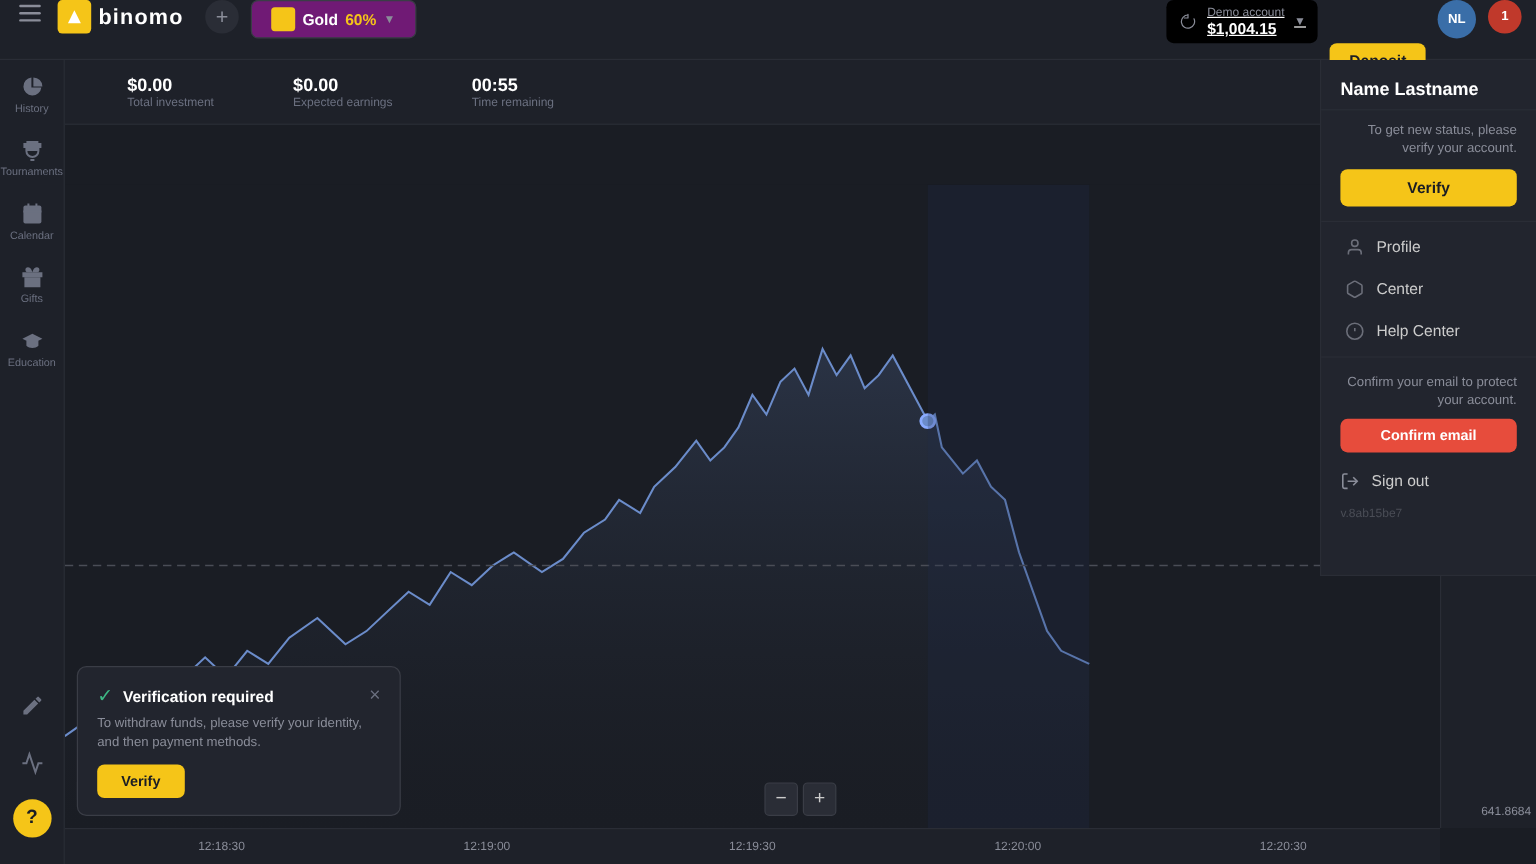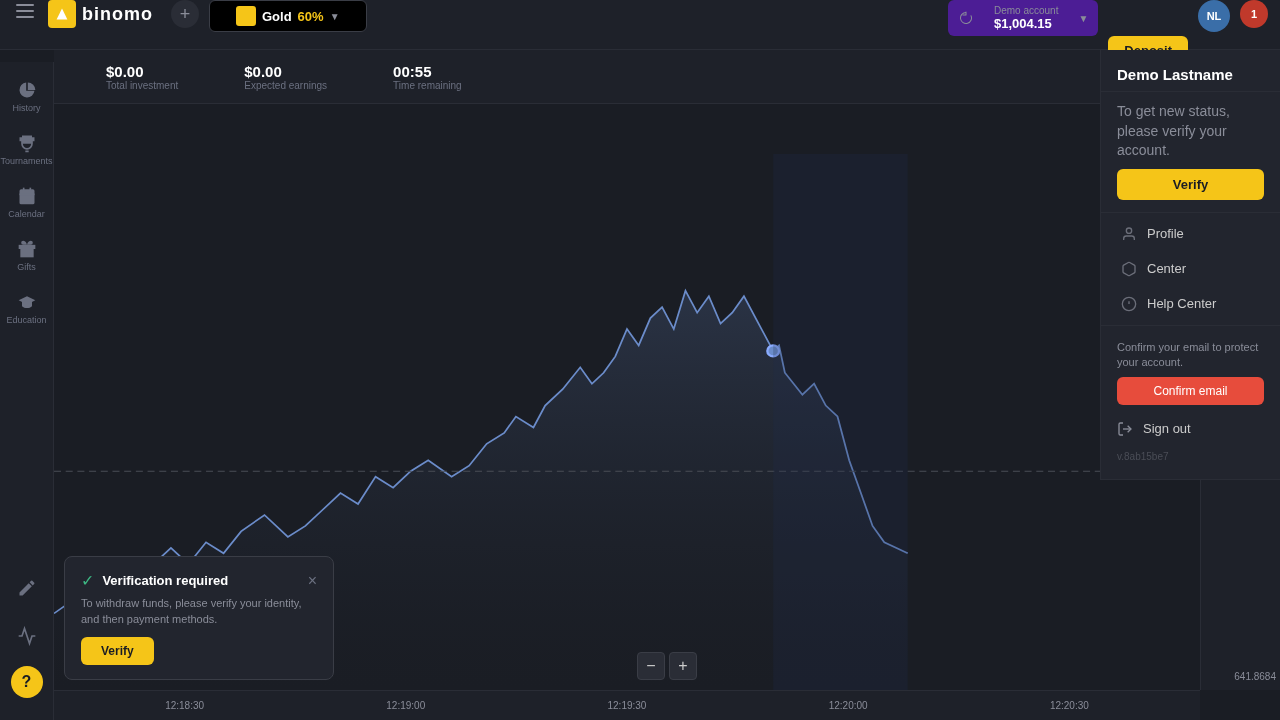--- a/index.html
+++ b/index.html
@@ -13,30 +13,30 @@
     }
     .hamburger { display: flex; flex-direction: column; gap: 4px; cursor: pointer; padding: 4px; }
     .hamburger span { width: 18px; height: 2px; background: #8a8d99; border-radius: 1px; }
     .logo { display: flex; align-items: center; gap: 6px; margin-right: 8px; }
     .logo-icon { width: 28px; height: 28px; background: #f5c518; border-radius: 4px; display: flex; align-items: center; justify-content: center; }
     .logo-icon svg { width: 18px; height: 18px; }
     .logo-text { font-size: 18px; font-weight: bold; color: #fff; letter-spacing: 1px; }
     .plus-btn { width: 28px; height: 28px; border-radius: 50%; background: #2a2d36; border: none; color: #8a8d99; font-size: 18px; cursor: pointer; display: flex; align-items: center; justify-content: center; }
     .asset-selector {
       display: flex; align-items: center; gap: 6px;
-      background: #000000; border-radius: 6px; padding: 5px 26px; cursor: pointer;
+      background: #701a75; border-radius: 6px; padding: 5px 16px; cursor: pointer;
       border: 1px solid #3a3d46;
     }
     .asset-icon { width: 20px; height: 20px; background: #f5c518; border-radius: 3px; }
     .asset-name { font-size: 13px; font-weight: 600; }
     .asset-percent { color: #f5c518; font-size: 13px; font-weight: 700; }
     .nav-spacer { flex: 1; }
     .demo-account {
-      display: flex; align-items: center; gap: 20px;
-      background: #4c1d95; border-radius: 6px; padding: 5px 10px; cursor: pointer;
+      display: flex; align-items: center; gap: 8px;
+      background: #000000; border-radius: 6px; padding: 5px 10px; cursor: pointer; text-decoration: underline;
     }
     .demo-refresh-icon { width: 16px; height: 16px; }
     .demo-info { display: flex; flex-direction: column; }
     .demo-label { font-size: 10px; color: #8a8d99; }
     .demo-amount { font-size: 13px; font-weight: 700; color: #fff; }
     .demo-chevron { color: #8a8d99; font-size: 10px; }
     .deposit-btn {
       background: #f5c518; color: #1a1d24; font-weight: 700; font-size: 13px;
       padding: 7px 16px; border-radius: 6px; border: none; cursor: pointer; margin-top: 36px;
     }
@@ -46,21 +46,21 @@
       font-size: 11px; font-weight: 700; color: #fff; cursor: pointer;
     }
     .notif-btn {
       width: 28px; height: 28px; background: #c0392b; border-radius: 50%;
       display: flex; align-items: center; justify-content: center;
       font-size: 11px; font-weight: 700; color: #fff; cursor: pointer;
     }
 
     
     .left-sidebar {
-      position: absolute; left: 0; top: 62px; bottom: 0; width: 54px;
+      position: absolute; left: 0; top: 44px; bottom: 0; width: 54px;
       background: #1e2129; border-right: 1px solid #2a2d36;
       display: flex; flex-direction: column; align-items: center;
       padding: 10px 0; gap: 4px; z-index: 50;
     }
     .sidebar-item {
       display: flex; flex-direction: column; align-items: center; gap: 3px;
       padding: 8px 6px; border-radius: 8px; cursor: pointer; width: 46px;
       transition: background 0.2s;
     }
     .sidebar-item svg { width: 20px; height: 20px; fill: #6b7080; }
@@ -157,21 +157,21 @@
       background: #22252e; border-left: 1px solid #2a2d36; border-bottom: 1px solid #2a2d36;
       z-index: 200; padding: 0;
     }
     .panel-header {
       padding: 16px 16px 8px;
       font-size: 15px; font-weight: 700; color: #fff;
       border-bottom: 1px solid #2a2d36;
     }
     .panel-verify-text {
       padding: 10px 16px 8px;
-      font-size: 14px; color: #8a8d99; text-align: left; line-height: 1.4;
+      font-size: 11px; color: #8a8d99; text-align: right; line-height: 1.4;
     }
     .verify-btn {
       margin: 0 16px 12px; display: block; width: calc(100% - 32px);
       background: #f5c518; color: #1a1d24; font-weight: 700; font-size: 13px;
       padding: 8px; border-radius: 6px; border: none; cursor: pointer; text-align: center;
     }
     .panel-menu-item {
       display: flex; align-items: center; gap: 10px;
       padding: 9px 16px; cursor: pointer; font-size: 13px; color: #ccc;
       border-radius: 4px; margin: 1px 4px; position: relative;
@@ -179,25 +179,25 @@
     .panel-menu-item.active { color: #fff; }
     .panel-menu-icon { width: 16px; height: 16px; opacity: 0.7; flex-shrink: 0; }
     .panel-warn-badge {
       margin-left: auto; width: 18px; height: 18px; background: #e74c3c;
       border-radius: 50%; display: flex; align-items: center; justify-content: center;
       font-size: 11px; color: #fff; font-weight: 700;
     }
     .panel-divider { height: 1px; background: #2a2d36; margin: 4px 0; }
     .confirm-email-text {
       padding: 10px 16px 6px;
-      font-size: 11px; color: #8a8d99; text-align: left; line-height: 1.4;
+      font-size: 11px; color: #8a8d99; text-align: right; line-height: 1.4;
     }
     .confirm-btn {
       margin: 0 16px 8px; display: block; width: calc(100% - 32px);
-      background: #e74c3c; color: #fff; font-weight: 400; font-size: 12px;
+      background: #e74c3c; color: #fff; font-weight: 700; font-size: 12px;
       padding: 7px; border-radius: 6px; border: none; cursor: pointer; text-align: center;
     }
     .sign-out-item {
       display: flex; align-items: center; gap: 10px;
       padding: 8px 16px; cursor: pointer; font-size: 13px; color: #ccc;
     }
     .version-text {
       padding: 6px 16px; font-size: 10px; color: #4a4d56; 
     }
 
@@ -403,21 +403,21 @@
     <div class="time-interval">1s</div>
 
     <div class="zoom-controls">
       <button class="zoom-btn">−</button>
       <button class="zoom-btn">+</button>
     </div>
   </div>
 </div>
 
 <div class="right-panel">
-  <div class="panel-header">Demo Lastname</div>
+  <div class="panel-header">Name Lastname</div>
   <div class="panel-verify-text">To get new status, please verify your account.</div>
   <button class="verify-btn">Verify</button>
 
   <div class="panel-divider"></div>
 
 
   <div class="panel-menu-item">
     <svg class="panel-menu-icon" viewBox="0 0 24 24" fill="none" stroke="#8a8d99" stroke-width="2">
       <path d="M20 21v-2a4 4 0 0 0-4-4H8a4 4 0 0 0-4 4v2"></path>
         <circle cx="12" cy="7" r="4"></circle>

